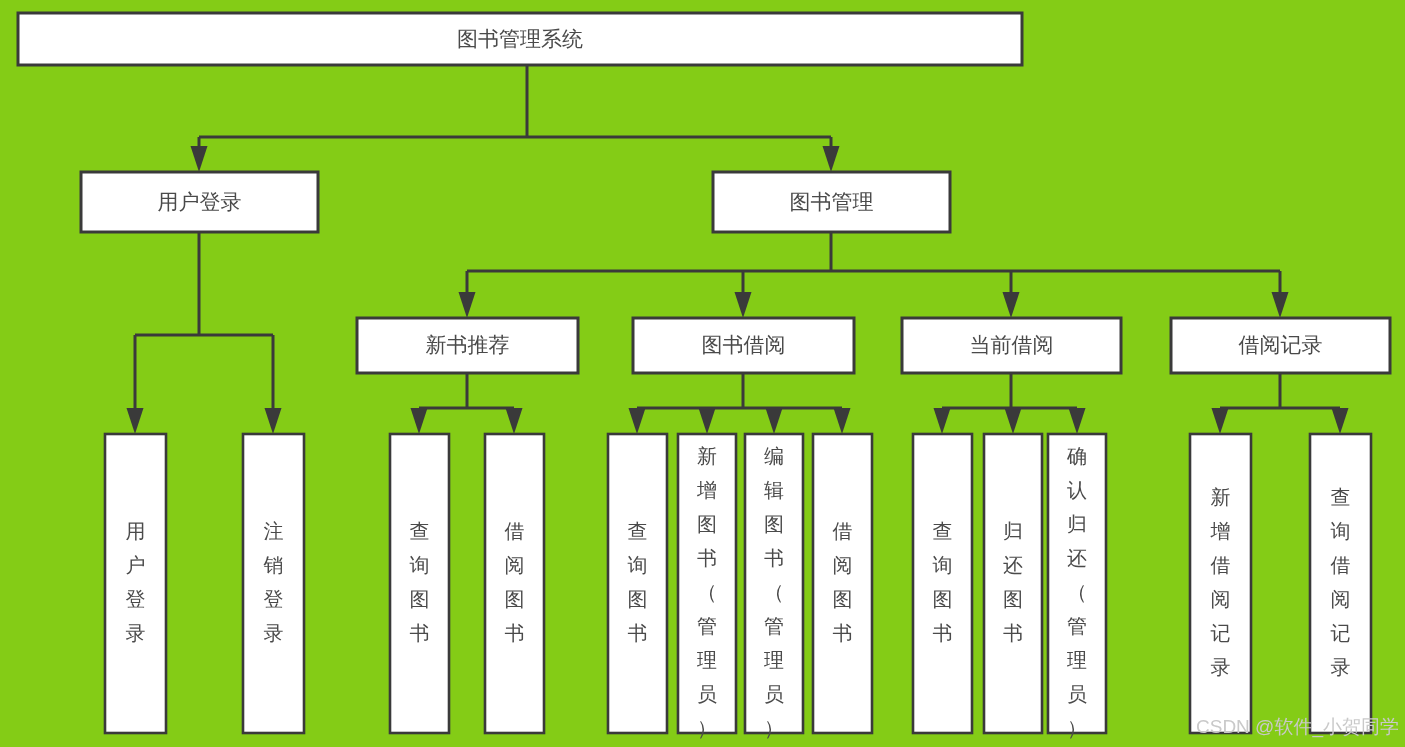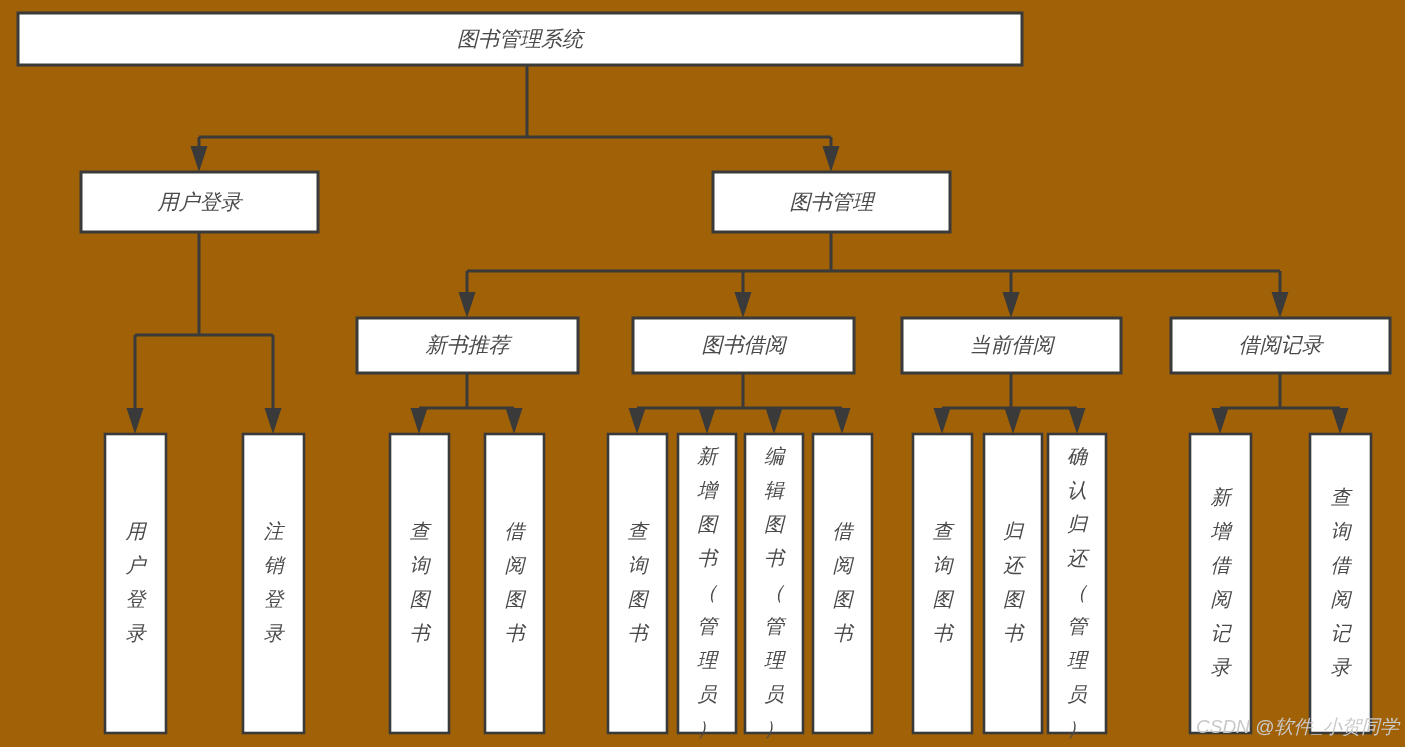--- a/index.html
+++ b/index.html
@@ -11,22 +11,21 @@
   body {
     width: 1405px;
     height: 747px;
     font-family: "Liberation Sans", "DejaVu Sans", sans-serif;
     overflow: hidden;
   }
   #diagram-root {
     position: relative;
     width: 1405px;
     height: 747px;
-    background: #a16207;
-    font-style: italic;
+    background: #84cc16;
   }
   svg.diagram-canvas {
     position: absolute;
     left: 0;
     top: 0;
     width: 1405px;
     height: 747px;
     display: block;
   }
   .node-box {

